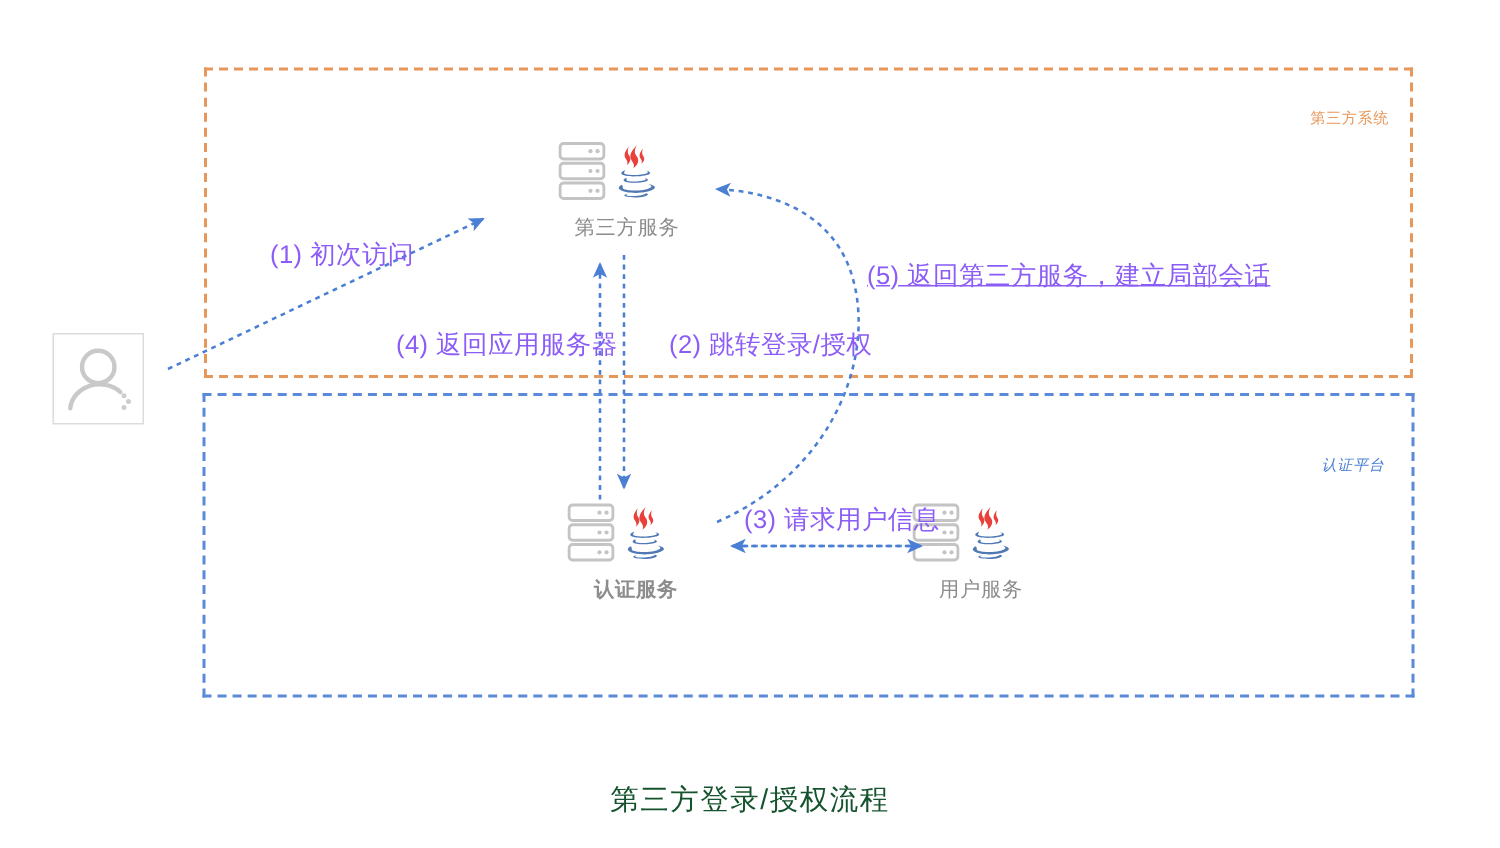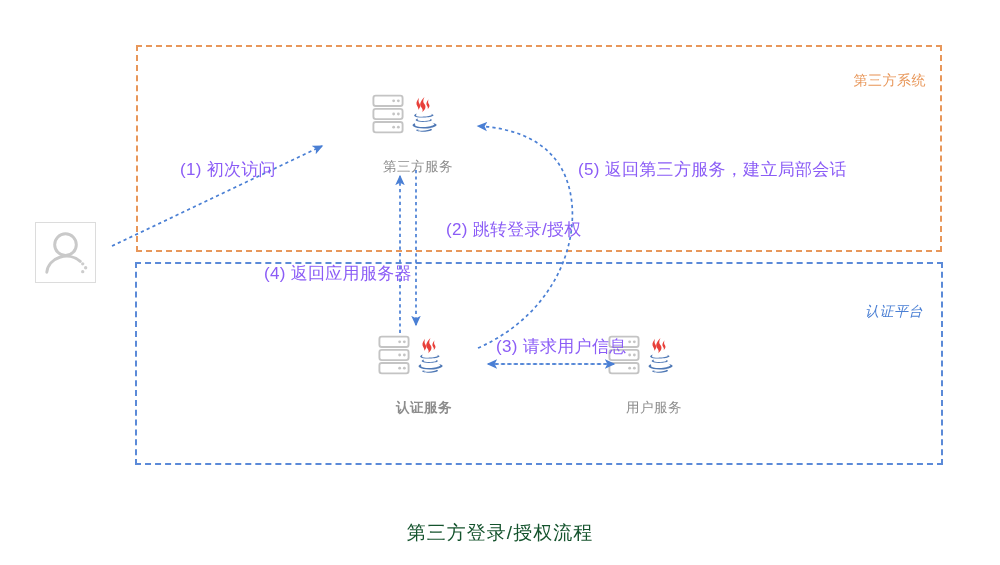--- a/index.html
+++ b/index.html
@@ -14,36 +14,36 @@
   .zone{position:absolute;box-sizing:border-box;}
   .zone.third{
     left:136px;top:45px;width:806px;height:207px;
     border:2px dashed #e8975a;
   }
   .zone.auth{
     left:135px;top:262px;width:808px;height:203px;
     border:2px dashed #5b8ad8;
   }
   .zone-label{
-    position:absolute;font-size:14px;letter-spacing:.5px;white-space:nowrap;
+    position:absolute;font-size:10px;letter-spacing:.5px;white-space:nowrap;
   }
   .zone-label.third{right:14px;top:25px;color:#e8975a;}
   .zone-label.auth{right:18px;top:39px;color:#4a7fd4;font-style:italic;}
 
   
   .user-box{
     position:absolute;left:35px;top:222px;width:61px;height:61px;
     border:1px solid #dcdcdc;background:#fff;box-sizing:border-box;
   }
 
   
   .node{position:absolute;}
   .node .icons{display:flex;align-items:center;gap:2px;height:44px;}
   .node .caption{
-    text-align:center;margin-top:22px;font-size:13.5px;color:#8c8c8c;
+    text-align:center;margin-top:7px;font-size:13.5px;color:#8c8c8c;
     white-space:nowrap;letter-spacing:.5px;
   }
 
   
   .server{width:32px;height:40px;display:block;}
   .java{width:36px;height:40px;display:block;}
 
   
   .step{
     position:absolute;font-size:17px;color:#8b5cf6;white-space:nowrap;
@@ -175,18 +175,18 @@
 
     <line x1="488" y1="364" x2="614" y2="364" stroke="#4a7fd4" stroke-width="1.7" stroke-dasharray="3.2 3.2" marker-end="url(#ah)"></line>
     <line x1="614" y1="364" x2="488" y2="364" stroke="#4a7fd4" stroke-width="1.7" stroke-dasharray="3.2 3.2" marker-end="url(#ah)"></line>
 
     <path d="M 478 348 C 560 312 586 230 566 178 C 552 142 516 128 478 126" fill="none" stroke="#4a7fd4" stroke-width="1.7" stroke-dasharray="3.2 3.2" marker-end="url(#ah)"></path>
   </svg>
 
   <div class="step" style="left:180px;top:158px;">(1) 初次访问</div>
   <div class="step" style="left:446px;top:218px;">(2) 跳转登录/授权</div>
   <div class="step" style="left:496px;top:335px;text-align:center;">(3) 请求用户信息</div>
-  <div class="step" style="left:264px;top:218px;margin-top:44px;">(4) 返回应用服务器</div>
-  <div class="step" style="left:578px;top:158px;">(5) 返回第三方服务，建立局部会话</div>
+  <div class="step" style="left:264px;top:218px;">(4) 返回应用服务器</div>
+  <div class="step" style="left:578px;top:172px;text-decoration:underline;">(5) 返回第三方服务，建立局部会话</div>
 
   <div class="fig-title">第三方登录/授权流程</div>
 
 </div>
 
 </body></html>

